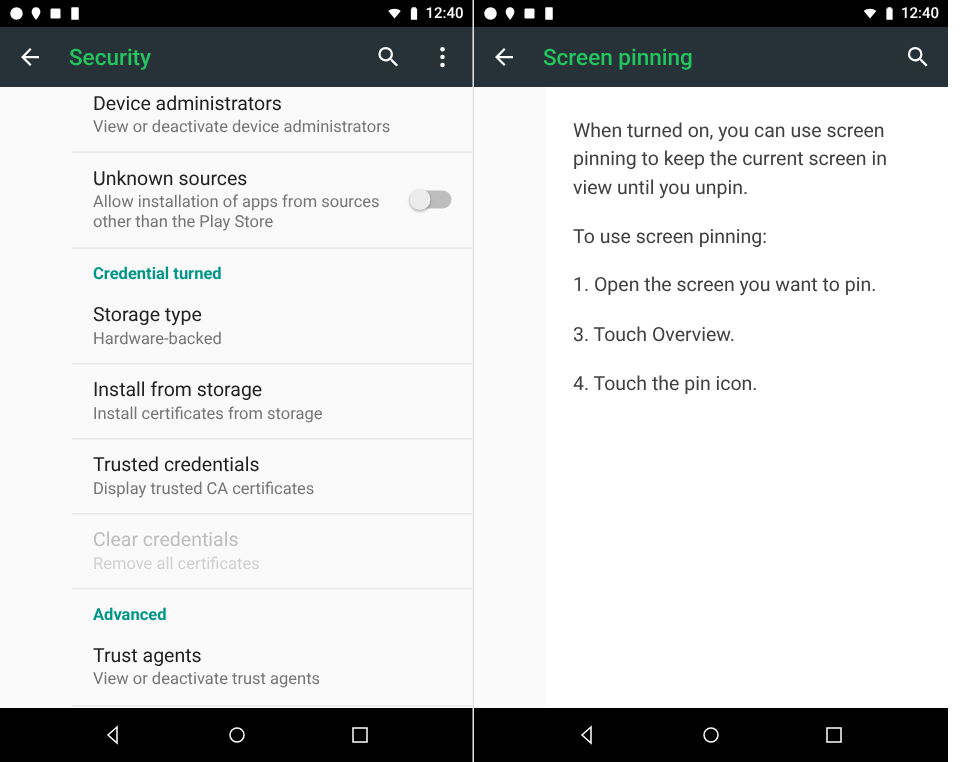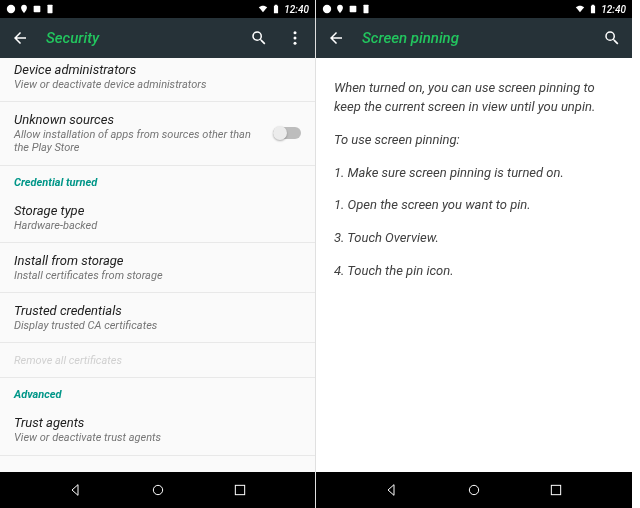--- a/index.html
+++ b/index.html
@@ -1,32 +1,32 @@
 <!DOCTYPE html>
 <html><head>
 <meta charset="utf-8">
 <style>
   * { margin: 0; padding: 0; box-sizing: border-box; font-family: Roboto, "Helvetica Neue", Arial, sans-serif; }
   body { background: #fff; width: 640px; height: 508px; overflow: hidden; }
-  .screens { display: flex; width: 632px; height: 508px; font-style: italic; }
+  .screens { display: flex; width: 632px; height: 508px; }
   .screen { width: 320px; height: 508px; display: flex; flex-direction: column; background: #fafafa; position: relative; border-right: 1px solid #e0e0e0; }
   .screen:last-child { border-right: none; }
 
   .statusbar { height: 18px; background: #000; color: #fff; font-size: 10px; display: flex; align-items: center; padding: 0 6px; }
   .status-left { display: flex; align-items: center; gap: 3px; }
   .status-right { display: flex; align-items: center; gap: 3px; margin-left: auto; font-size: 10px; font-weight: 500; }
   .st-icon { width: 10px; height: 10px; display: inline-flex; align-items: center; justify-content: center; }
   .st-icon svg { width: 10px; height: 10px; fill: #fff; }
 
   .appbar { height: 40px; background: #263238; color: #22c55e; display: flex; align-items: center; padding: 0 10px; gap: 16px; }
   .appbar .title { font-size: 15px; font-weight: 500; flex: 1; }
   .appbar .icon-btn { width: 20px; height: 20px; display: flex; align-items: center; justify-content: center; cursor: pointer; }
   .appbar .icon-btn svg { width: 18px; height: 18px; fill: #fff; }
 
-  .content { flex: 1; background: #fafafa; overflow: hidden; }
+  .content { flex: 1; background: #fafafa; overflow: hidden; margin-left: 48px; }
   .list-item { padding: 10px 14px; border-bottom: 1px solid #e8e8e8; display: flex; align-items: center; }
   .list-item .txt { flex: 1; }
   .li-title { font-size: 13px; color: #212121; }
   .li-sub { font-size: 11px; color: #757575; margin-top: 1px; line-height: 1.2; }
   .li-title.disabled { color: #bdbdbd; }
   .li-sub.disabled { color: #d0d0d0; }
   .section-hdr { font-size: 11px; font-weight: 700; color: #009688; padding: 10px 14px 4px 14px; }
 
   .toggle { width: 28px; height: 12px; border-radius: 6px; background: #bdbdbd; position: relative; margin-left: 8px; }
   .toggle::after { content: ""; position: absolute; width: 14px; height: 14px; background: #ececec; border-radius: 50%; top: -1px; left: 0; box-shadow: 0 1px 2px rgba(0,0,0,.3); }
@@ -138,20 +138,21 @@
         </div>
       </div>
       <div class="list-item">
         <div class="txt">
           <div class="li-title">Trusted credentials</div>
           <div class="li-sub">Display trusted CA certificates</div>
         </div>
       </div>
       <div class="list-item">
         <div class="txt">
+          <div class="li-title disabled">Clear credentials</div>
           <div class="li-sub disabled">Remove all certificates</div>
         </div>
       </div>
 
       <div class="section-hdr">Advanced</div>
 
       <div class="list-item">
         <div class="txt">
           <div class="li-title">Trust agents</div>
           <div class="li-sub">View or deactivate trust agents</div>
@@ -233,21 +234,20 @@
             <path d="M15.5 14h-.79l-.28-.27A6.471 6.471 0 0016 9.5 6.5 6.5 0 109.5 16c1.61 0 3.09-.59 4.23-1.57l.27.28v.79l5 5L20.5 19l-5-5zM9.5 14A4.5 4.5 0 1114 9.5 4.5 4.5 0 019.5 14z"></path>
           </svg>
         </div>
     </div>
 
 
     <div class="content" style="background:#fff;">
       <div class="pin-body">
         <p>When turned on, you can use screen pinning to keep the current screen in view until you unpin.</p>
         <p>To use screen pinning:</p>
-        <p>1. Make sure screen pinning is turned on.</p>
         <p>1. Open the screen you want to pin.</p>
         <p>3. Touch Overview.</p>
         <p>4. Touch the pin icon.</p>
       </div>
     </div>
 
     <div class="navbar">
       <div class="nav-btn">
           <svg viewBox="0 0 24 24">
             <path d="M15 4 L6 12 L15 20 Z" fill="none" stroke="#fff"></path>

